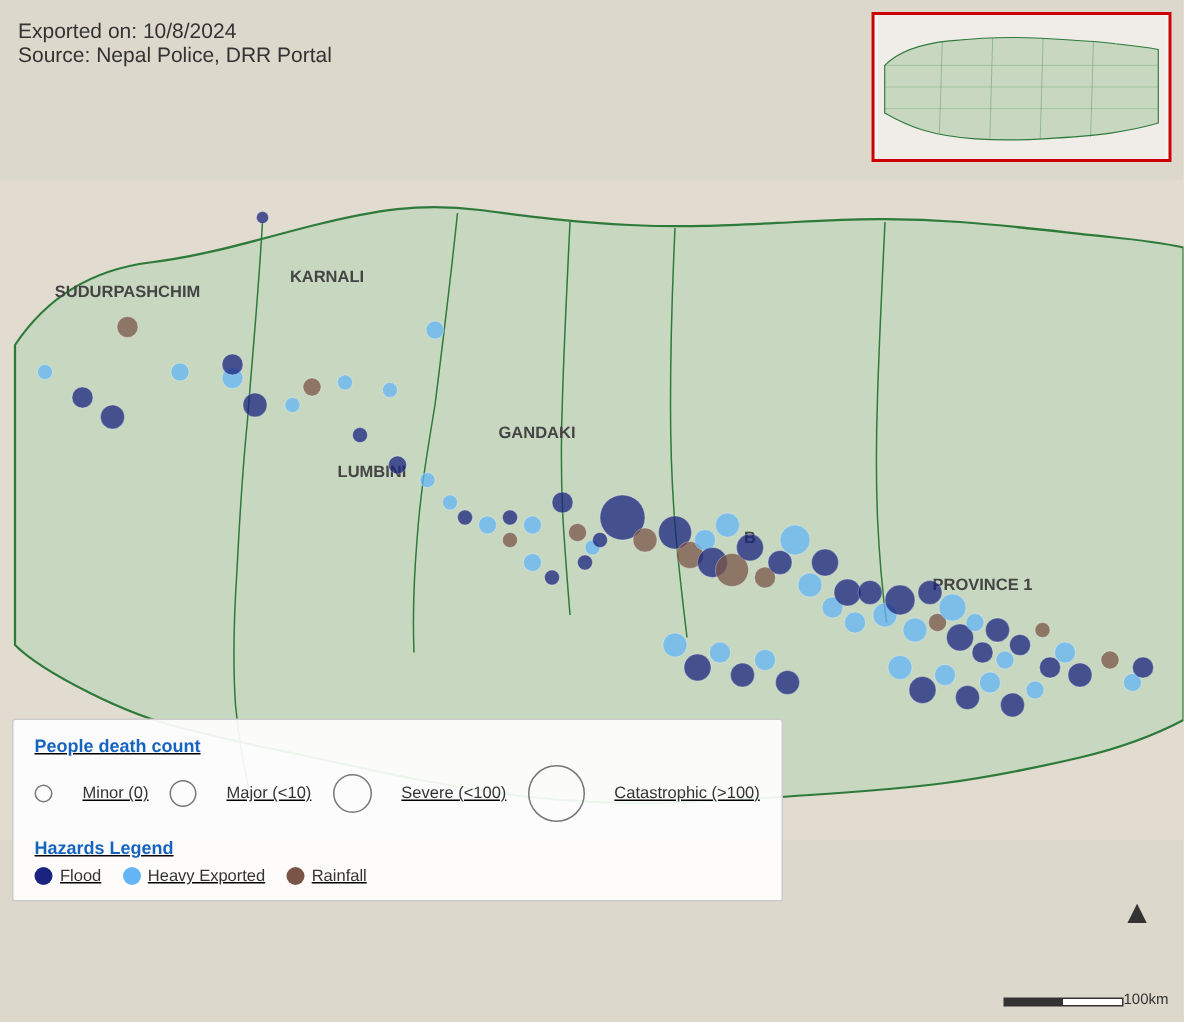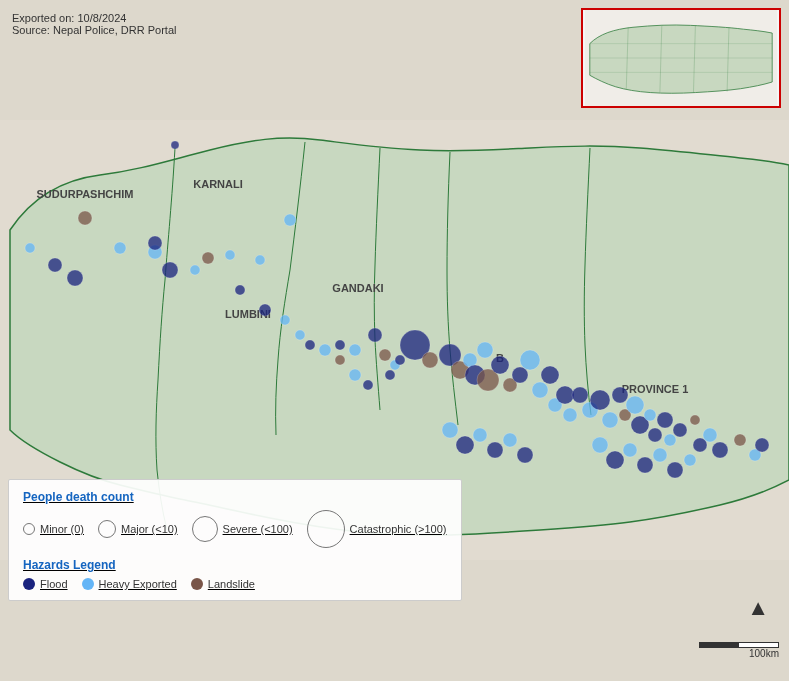--- a/index.html
+++ b/index.html
@@ -32,21 +32,21 @@
       background: rgba(255,255,255,0.0);
       z-index: 10;
     }
 
     #title-block .title {
       font-size: 13px;
       font-weight: bold;
       color: #111;
     }
     #title-block .subtitle {
-      font-size: 11px;
+      font-size: 14px;
       color: #333;
     }
 
     #inset-map {
       position: absolute;
       top: 8px;
       right: 8px;
       width: 200px;
       height: 100px;
       border: 2px solid #cc0000;
@@ -83,21 +83,21 @@
     .legend-circles {
       display: flex;
       align-items: center;
       gap: 14px;
       margin-bottom: 10px;
     }
 
     .legend-circle-item {
       display: flex;
       align-items: center;
-      gap: 5px;
+      gap: 20px;
       font-size: 11px;
       color: #333;
     }
 
     .circle-outline {
       border: 1.5px solid #777;
       border-radius: 50%;
       background: transparent;
       display: inline-block;
     }
@@ -118,26 +118,26 @@
 
     .dot {
       width: 12px;
       height: 12px;
       border-radius: 50%;
       display: inline-block;
     }
 
     #scale-bar {
       position: absolute;
-      bottom: 22px;
+      bottom: 9px;
       right: 10px;
       z-index: 10;
       display: flex;
-      flex-direction: column;
-      align-items: flex-end;
+      flex-direction: row;
+      align-items: center;
     }
 
     #north-arrow {
       position: absolute;
       bottom: 60px;
       right: 20px;
       z-index: 10;
       font-size: 18px;
       color: #333;
       text-align: center;
@@ -330,21 +330,21 @@
       <div class="hazard-item">
         <span class="dot" style="background:#1a237e;"></span>
         <span>Flood</span>
       </div>
       <div class="hazard-item">
         <span class="dot" style="background:#64b5f6;"></span>
         <span>Heavy Exported</span>
       </div>
       <div class="hazard-item">
         <span class="dot" style="background:#795548;"></span>
-        <span>Landslide</span>
+        <span>Rainfall</span>
       </div>
     </div>
   </div>
 
   <div id="north-arrow">
     <div style="font-size:22px; color:#333;">▲</div>
   </div>
 
   <div id="scale-bar">
     <div class="scale-line"></div>

